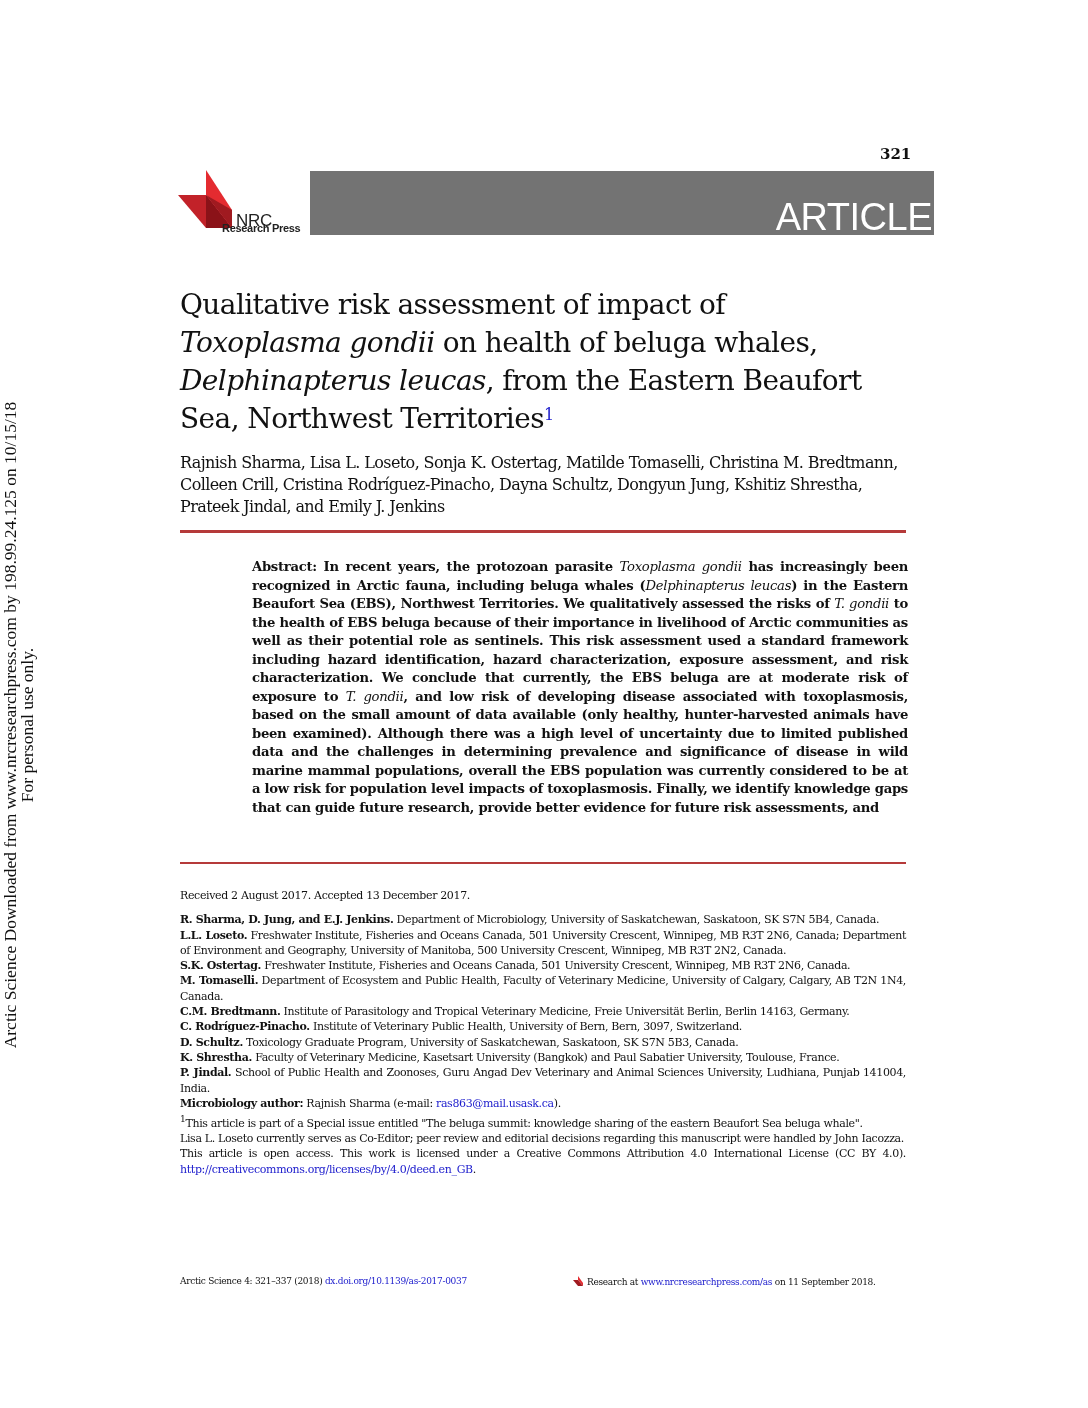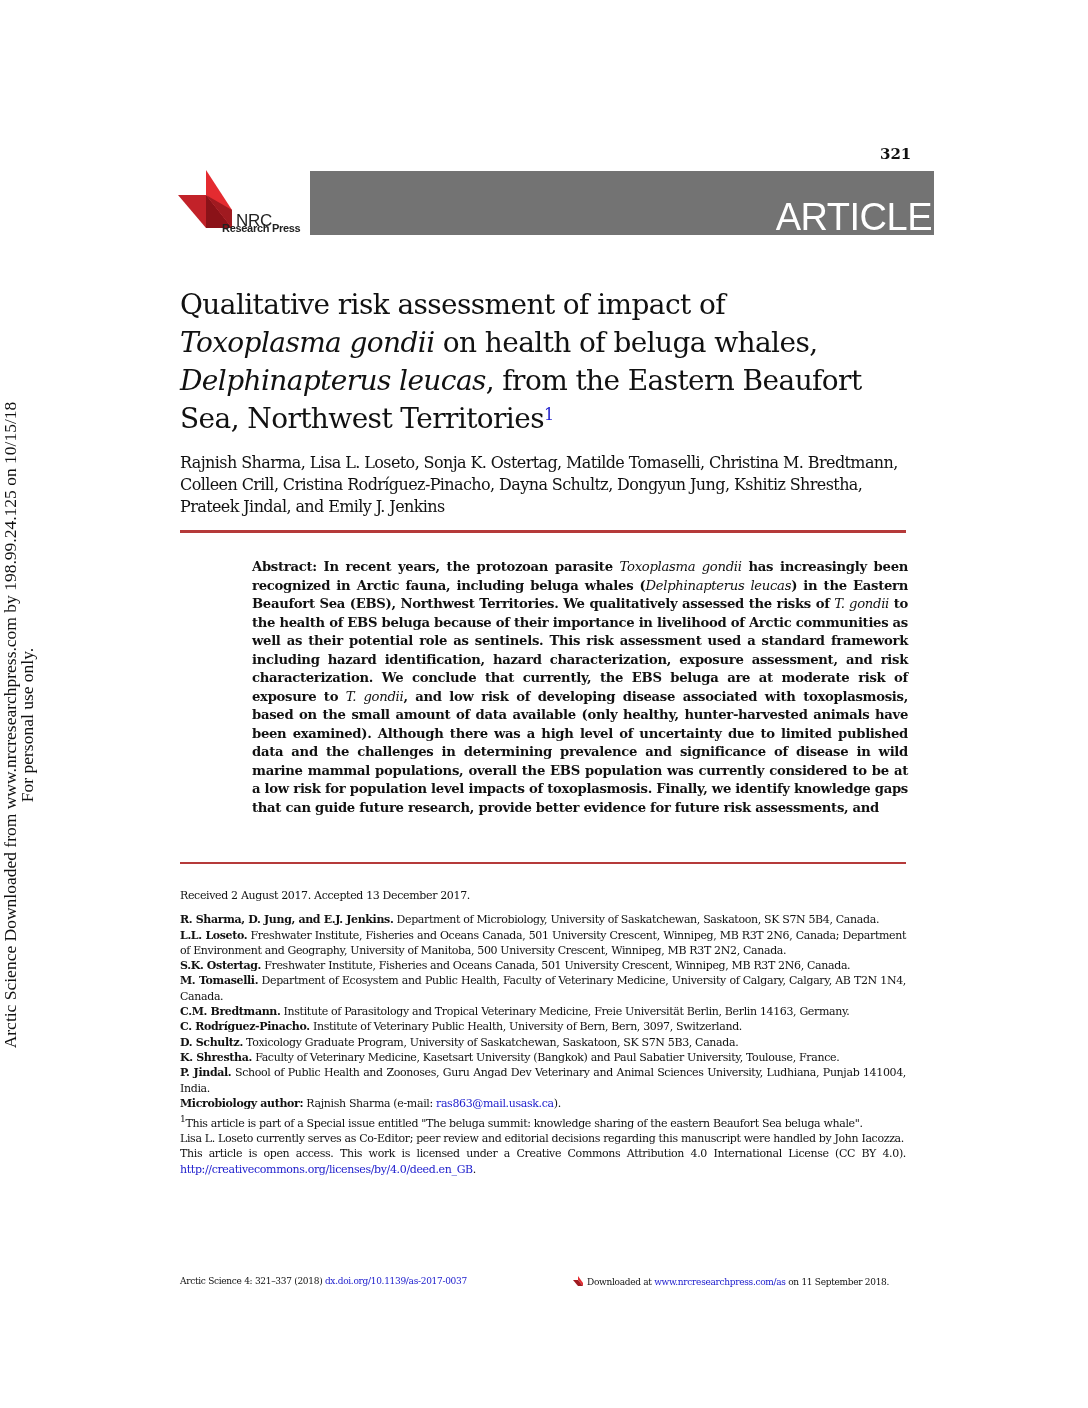--- a/index.html
+++ b/index.html
@@ -77,18 +77,18 @@
   <p><sup>1</sup><span>This article is part of a Special issue entitled "The beluga summit: knowledge sharing of the eastern Beaufort Sea beluga whale".</span></p>
   <p>Lisa L. Loseto currently serves as Co-Editor; peer review and editorial decisions regarding this manuscript were handled by John Iacozza.</p>
   <p><span>This article is open access. This work is licensed under a Creative Commons Attribution 4.0 International License (CC BY 4.0). </span><span class="link">http://creativecommons.org/licenses/by/4.0/deed.en_GB</span><span>.</span></p>
 </div>
 
 <div class="footer left"><span>Arctic Science 4: 321–337 (2018) </span><span class="link">dx.doi.org/10.1139/as-2017-0037</span></div>
 
 <div class="footer right"><svg width="10" height="10" viewBox="0 0 10 10" style="vertical-align:-1px;margin-right:4px">
       <polygon points="5,0 5,4 10,10 10,7" fill="#e42b30"></polygon>
       <polygon points="0,4 5,4 10,10 5,10" fill="#a01a20"></polygon>
-    </svg><span>Downloaded at </span><span class="link">www.nrcresearchpress.com/as</span><span> on 11 September 2018.</span></div>
+    </svg><span>Research at </span><span class="link">www.nrcresearchpress.com/as</span><span> on 11 September 2018.</span></div>
 
 <div class="sidebar">
   <div>Arctic Science Downloaded from www.nrcresearchpress.com by 198.99.24.125 on 10/15/18</div>
   <div>For personal use only.</div>
 </div>
 
 </body></html>

